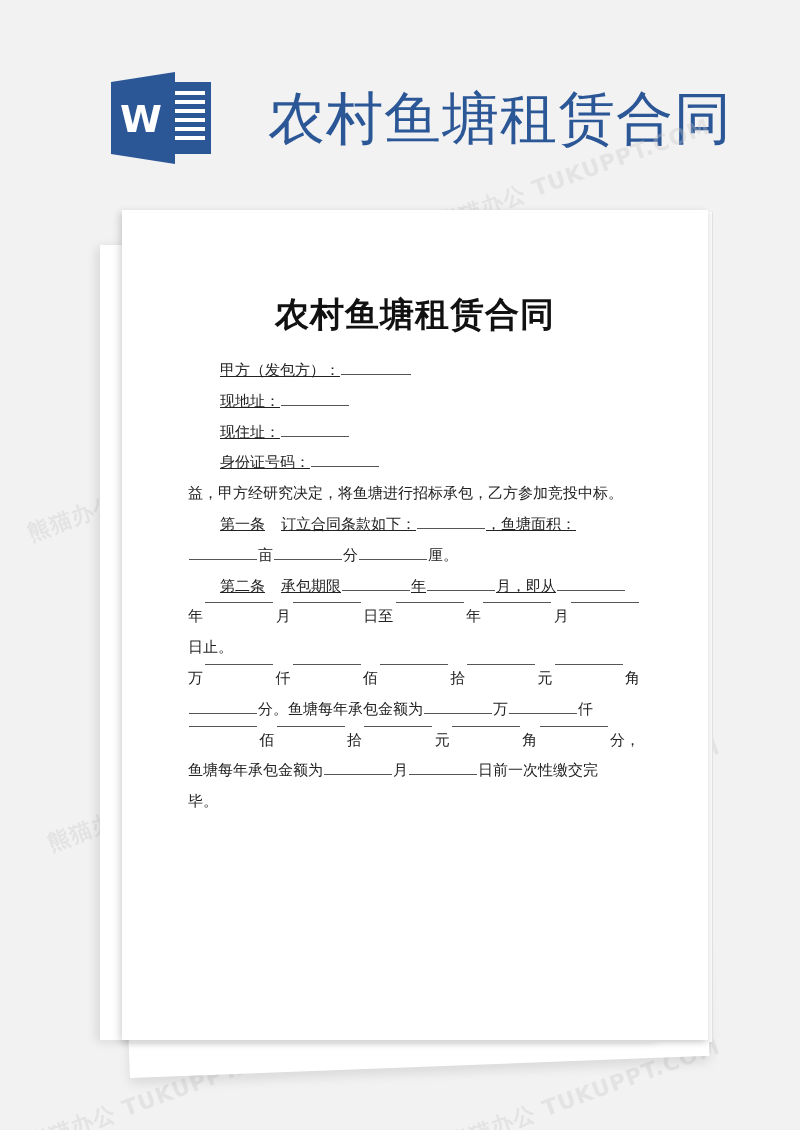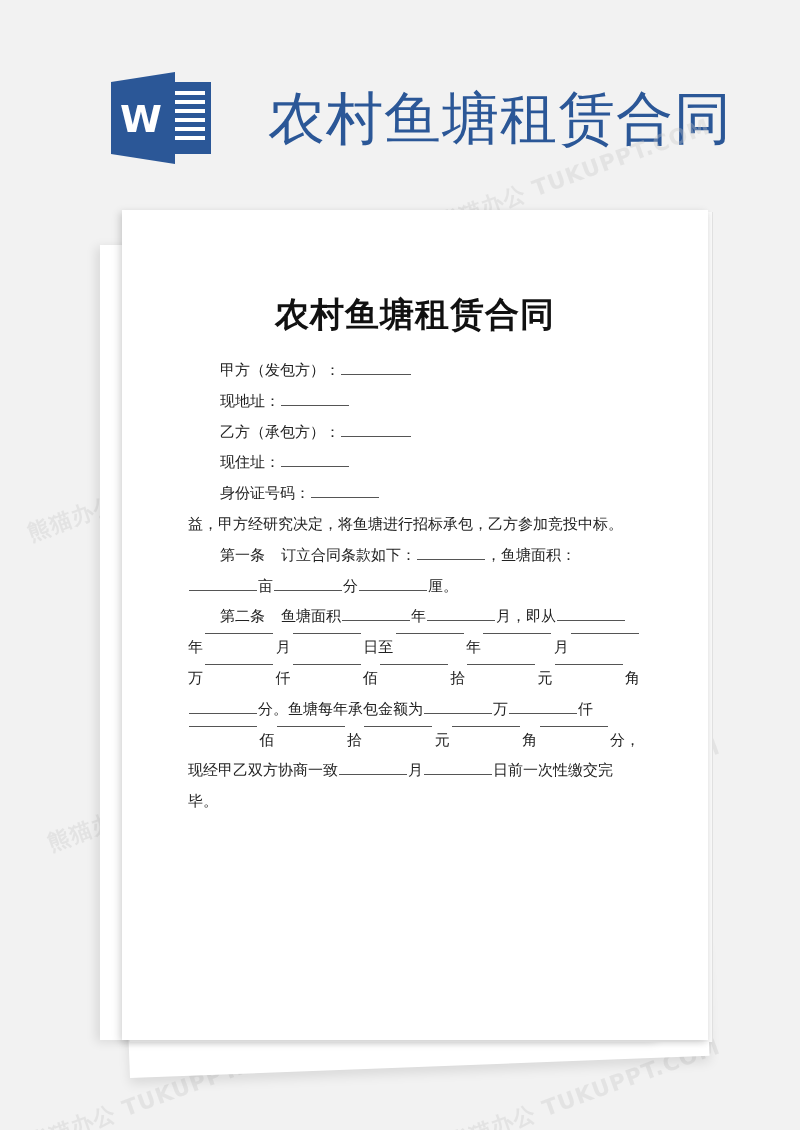--- a/index.html
+++ b/index.html
@@ -36,21 +36,21 @@
   .doc-title {
     position: absolute; left: 0; top: 82px; width: 586px; text-align: center;
     font-family: "DejaVu Sans", "Liberation Sans", sans-serif; font-weight: bold;
     font-size: 34px; color: #111; letter-spacing: 1px;
   }
   .body-text {
     position: absolute; left: 66px; top: 145px; width: 452px;
     font-size: 15px; color: #222; line-height: 30.8px;
   }
   .line { white-space: nowrap; height: 30.8px; }
-  .indent { padding-left: 32px; }
+  .indent { padding-left: 32px; text-decoration: underline; }
   .blank {
     display: inline-block; width: 68px; border-bottom: 1px solid #555;
     height: 1px; vertical-align: baseline; margin: 0 1px;
   }
   .blank.w70 { width: 70px; }
   .gap { display: inline-block; width: 16px; }
   .justify { display: flex; justify-content: space-between; }
   .watermark {
     position: absolute; font-family: "DejaVu Sans", sans-serif; font-size: 22px;
     color: rgba(200,200,200,0.35); transform: rotate(-20deg); white-space: nowrap;
@@ -93,53 +93,51 @@
   <div class="doc-title">农村鱼塘租赁合同</div>
 
   <div class="body-text">
     <div class="line indent">
       <span>甲方（发包方）：</span><span class="blank w70"></span>
     </div>
     <div class="line indent">
       <span>现地址：</span><span class="blank"></span>
     </div>
     <div class="line indent">
-      <span>乙方（承包方）：</span><span class="blank w70"></span>
-    </div>
-    <div class="line indent">
       <span>现住址：</span><span class="blank"></span>
     </div>
     <div class="line indent">
       <span>身份证号码：</span><span class="blank"></span>
     </div>
 
     <div class="line">益，甲方经研究决定，将鱼塘进行招标承包，乙方参加竞投中标。</div>
 
     <div class="line indent">
       <span>第一条</span><span class="gap"></span><span>订立合同条款如下：</span><span class="blank"></span><span>，鱼塘面积：</span>
     </div>
     <div class="line">
       <span class="blank"></span><span>亩</span><span class="blank"></span><span>分</span><span class="blank"></span><span>厘。</span>
     </div>
 
     <div class="line indent">
-      <span>第二条</span><span class="gap"></span><span>鱼塘面积</span><span class="blank"></span><span>年</span><span class="blank"></span><span>月，即从</span><span class="blank"></span>
+      <span>第二条</span><span class="gap"></span><span>承包期限</span><span class="blank"></span><span>年</span><span class="blank"></span><span>月，即从</span><span class="blank"></span>
     </div>
     <div class="line justify">
       <span>年</span>
         <span class="blank"></span>
         <span>月</span>
         <span class="blank"></span>
         <span>日至</span>
         <span class="blank"></span>
         <span>年</span>
         <span class="blank"></span>
         <span>月</span>
         <span class="blank"></span>
     </div>
+    <div class="line">日止。</div>
 
     <div class="line justify">
       <span>万</span>
         <span class="blank"></span>
         <span>仟</span>
         <span class="blank"></span>
         <span>佰</span>
         <span class="blank"></span>
         <span>拾</span>
         <span class="blank"></span>
@@ -156,17 +154,17 @@
         <span class="blank"></span>
         <span>拾</span>
         <span class="blank"></span>
         <span>元</span>
         <span class="blank"></span>
         <span>角</span>
         <span class="blank"></span>
         <span>分，</span>
     </div>
     <div class="line">
-      <span>现经甲乙双方协商一致</span><span class="blank"></span><span>月</span><span class="blank"></span><span>日前一次性缴交完</span>
+      <span>鱼塘每年承包金额为</span><span class="blank"></span><span>月</span><span class="blank"></span><span>日前一次性缴交完</span>
     </div>
     <div class="line">毕。</div>
   </div>
 </div>
 
 </body></html>

